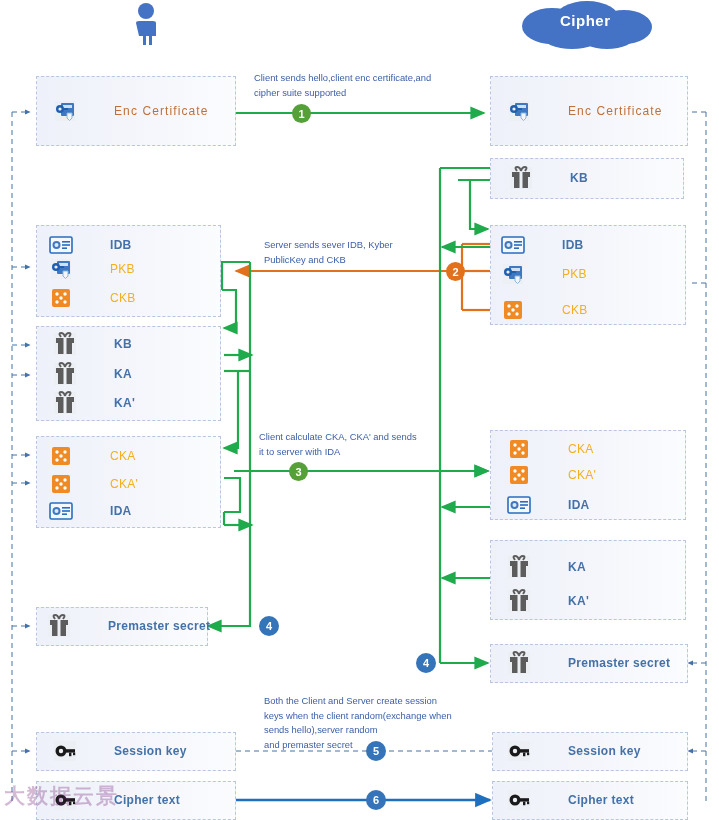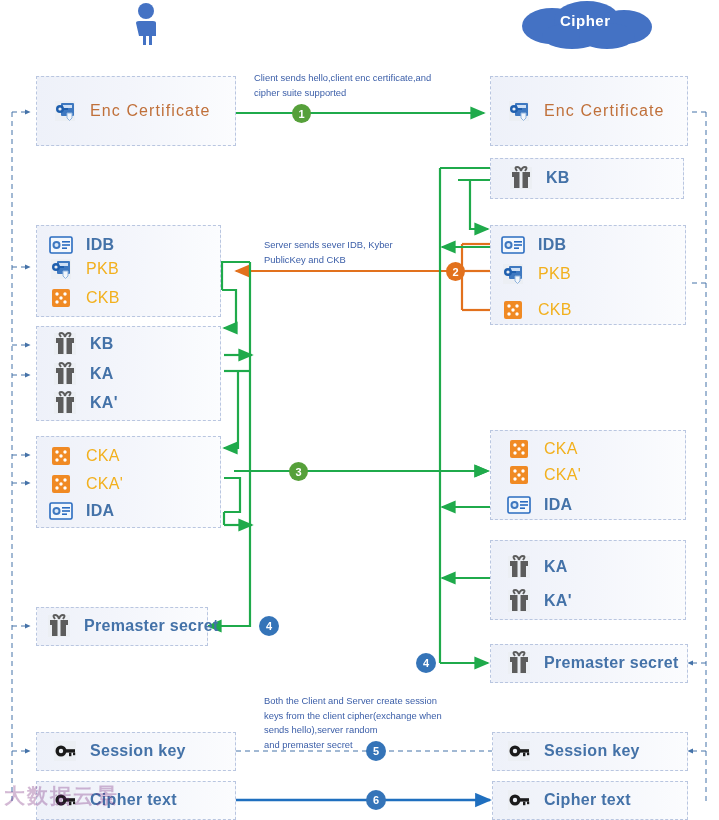--- a/index.html
+++ b/index.html
@@ -5,21 +5,21 @@
   html,body{margin:0;padding:0;background:#ffffff;}
   body{width:719px;height:820px;position:relative;overflow:hidden;
        font-family:"Liberation Sans","DejaVu Sans",sans-serif;}
   #stage{position:absolute;left:0;top:0;width:719px;height:820px;}
   svg.layer{position:absolute;left:0;top:0;width:719px;height:820px;pointer-events:none;}
 
   .box{position:absolute;box-sizing:border-box;
        border:1px dashed #b9c6e0;
        background:linear-gradient(to right,#eef1f9 0%,#f3f5fb 45%,#fbfcfe 100%);}
   .row{position:absolute;display:flex;align-items:center;}
-  .lbl{font-size:16px;letter-spacing:.3px;white-space:nowrap;}
+  .lbl{font-size:12px;letter-spacing:.3px;white-space:nowrap;margin-left:24px;}
   .lbl.blue{color:#4472a8;font-weight:bold;}
   .lbl.yellow{color:#f2b01e;}
   .lbl.brown{color:#c0703a;}
   .lbl.sp{letter-spacing:1.1px;}
 
   .ico{width:26px;height:26px;position:relative;flex:0 0 26px;margin-right:12px;}
   .ico svg{display:block;}
 
   .note{position:absolute;color:#3b5ea8;font-size:9.4px;line-height:14.5px;white-space:pre-line;}
 
@@ -546,22 +546,24 @@
         <rect x="21" y="14.6" width="2.2" height="2.6" fill="#1a1a1a"></rect>
       </svg>
     </span>
     <span class="lbl blue">Cipher text</span>
   </div>
 
   <div class="note" style="left:264px;top:238px;width:200px;">Server sends sever IDB, Kyber
    PublicKey and CKB</div>
   <div class="note" style="left:254px;top:71px;width:210px;">Client sends hello,client enc certificate,and
 cipher suite supported</div>
+  <div class="note" style="left:259px;top:430px;width:215px;">Client calculate CKA, CKA'    and sends
+it to server with IDA</div>
   <div class="note" style="left:264px;top:694px;width:225px;">Both the Client and Server create session
-keys from the client cipher(exchange when
+keys when the client random(exchange when
 sends hello),server random
 and premaster secret</div>
 
   <div class="badge g" style="left:292px;top:104px;width:19px;height:19px;">1</div>
   <div class="badge o" style="left:446px;top:262px;width:19px;height:19px;">2</div>
   <div class="badge g" style="left:289px;top:462px;width:19px;height:19px;">3</div>
   <div class="badge b" style="left:259px;top:616px;width:20px;height:20px;">4</div>
   <div class="badge b" style="left:416px;top:653px;width:20px;height:20px;">4</div>
   <div class="badge b" style="left:366px;top:741px;width:20px;height:20px;">5</div>
   <div class="badge b" style="left:366px;top:790px;width:20px;height:20px;">6</div>

